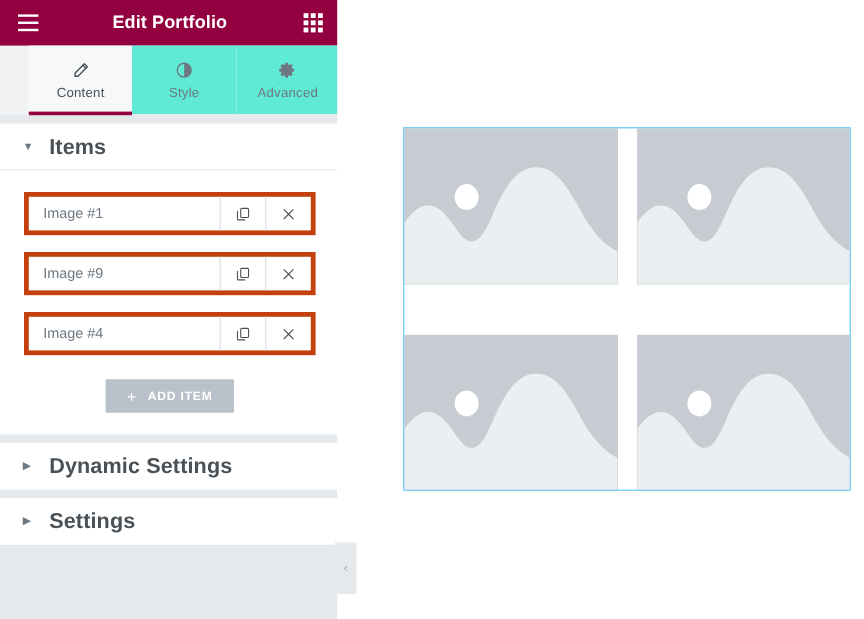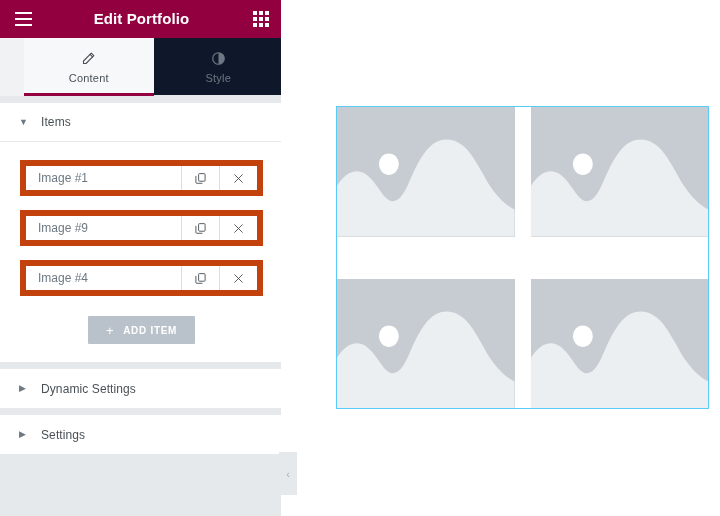--- a/index.html
+++ b/index.html
@@ -80,21 +80,21 @@
   }
   .tab {
     flex: 1;
     display: flex;
     flex-direction: column;
     align-items: center;
     justify-content: center;
     cursor: pointer;
     position: relative;
     color: #6d7882;
-    background: #0f172a;
+    background: #5eead4;
   }
   .tab.active { background: #f7f8f9; color: #495157; }
   .tab.active:after {
     content: "";
     position: absolute;
     left: 0; right: 0; bottom: -1px;
     height: 3px;
     background: #93003f;
   }
   .tab .t-icon {
@@ -135,34 +135,34 @@
   .caret {
     width: 10px;
     color: #6d7882;
     font-size: 9px;
     line-height: 1;
     margin-right: 12px;
     display: flex;
     align-items: center;
   }
   .section-title {
-    font-size: 12px;
-    font-weight: normal;
+    font-size: 18px;
+    font-weight: bold;
     color: #495157;
     letter-spacing: .1px;
   }
 
   .section-body { padding: 18px 20px 18px 20px; }
 
   
   .repeater-row {
     display: flex;
     align-items: stretch;
     height: 36px;
-    border: 6px solid #c2410c;
+    border: 4px solid #c2410c;
     background: #ffffff;
     margin-bottom: 14px;
   }
   .repeater-row:last-of-type { margin-bottom: 0; }
   .row-label {
     flex: 1;
     display: flex;
     align-items: center;
     padding-left: 12px;
     font-size: 12px;
@@ -303,20 +303,29 @@
       <div class="tab">
         <span class="t-icon">
           <svg width="15" height="15" viewBox="0 0 24 24">
             <circle cx="12" cy="12" r="9.2" fill="none" stroke="#6d7882" stroke-width="1.9"></circle>
             <path d="M12 2.8A9.2 9.2 0 0 1 12 21.2z" fill="#6d7882"></path>
           </svg>
         </span>
         <span class="t-label">Style</span>
       </div>
 
+      <div class="tab">
+        <span class="t-icon">
+          <svg width="15" height="15" viewBox="0 0 24 24" fill="#6d7882">
+            <path d="M12 8.2a3.8 3.8 0 1 0 0 7.6 3.8 3.8 0 0 0 0-7.6zm0 5.9a2.1 2.1 0 1 1 0-4.2 2.1 2.1 0 0 1 0 4.2z"></path>
+            <path d="M21 13.6v-3.2l-2.4-.4a6.9 6.9 0 0 0-.8-1.9l1.4-2-2.3-2.3-2 1.4a6.9 6.9 0 0 0-1.9-.8L12.6 2H9.4l-.4 2.4c-.7.2-1.3.5-1.9.8l-2-1.4-2.3 2.3 1.4 2c-.3.6-.6 1.2-.8 1.9L1 10.4v3.2l2.4.4c.2.7.5 1.3.8 1.9l-1.4 2 2.3 2.3 2-1.4c.6.3 1.2.6 1.9.8l.4 2.4h3.2l.4-2.4c.7-.2 1.3-.5 1.9-.8l2 1.4 2.3-2.3-1.4-2c.3-.6.6-1.2.8-1.9l2.4-.4z"></path>
+          </svg>
+        </span>
+        <span class="t-label">Advanced</span>
+      </div>
     </div>
 
     <div id="panel-body">
 
       <div class="section spaced-top">
         <div class="section-head">
           <span class="caret">▼</span>
           <span class="section-title">Items</span>
         </div>
         <div class="section-body">

